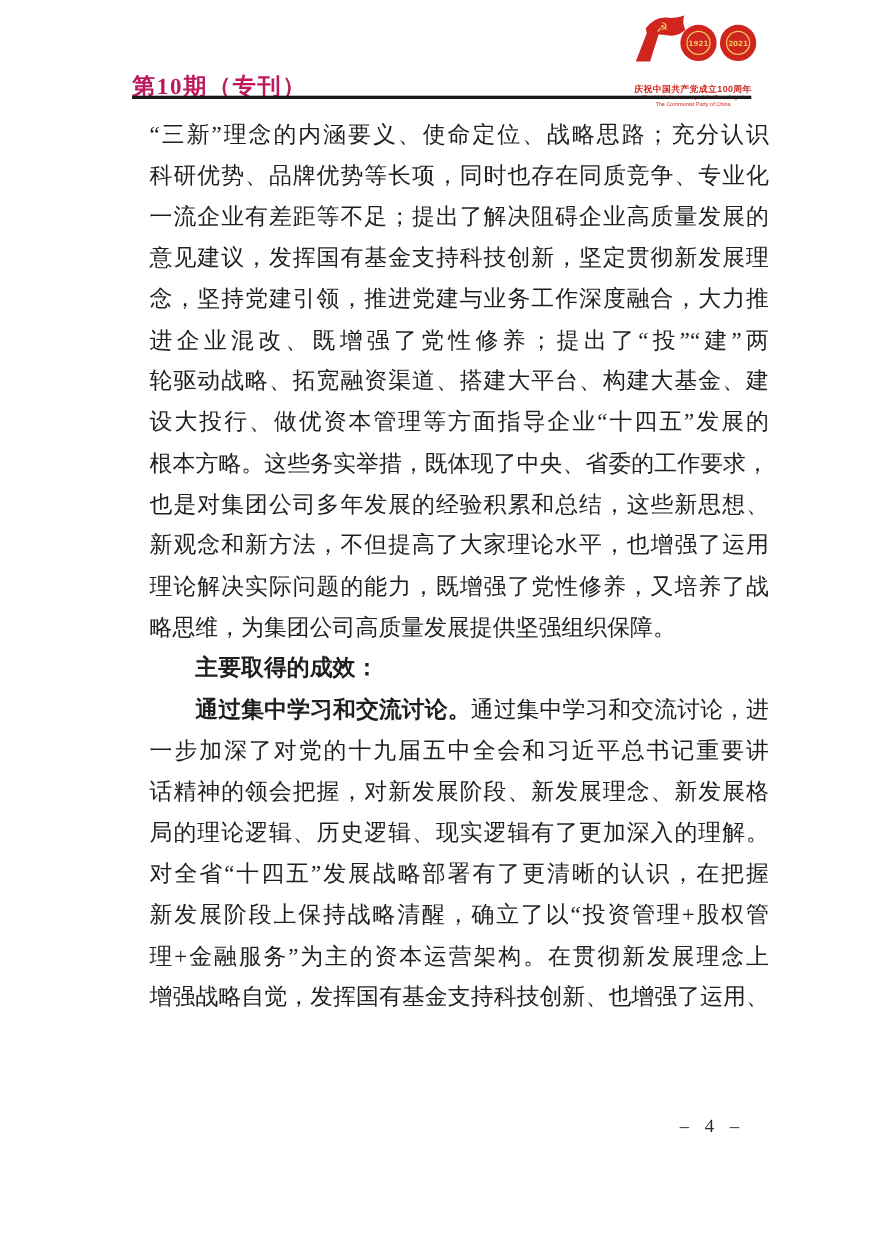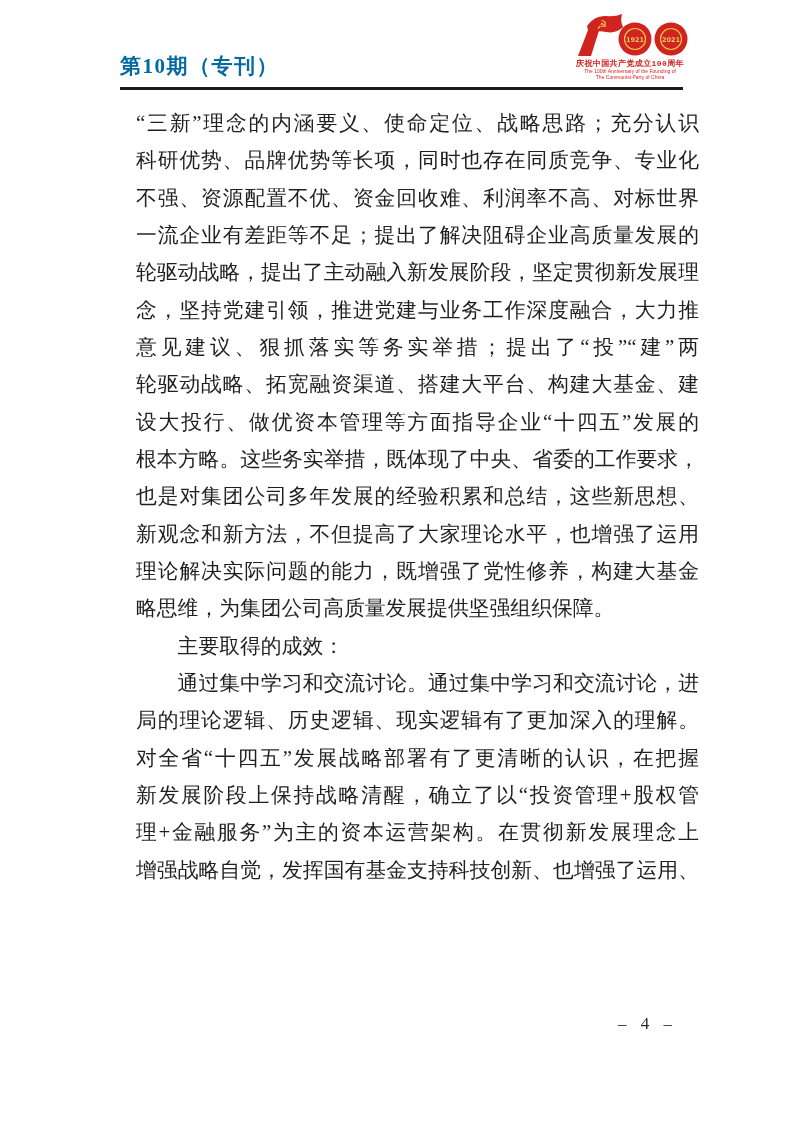--- a/index.html
+++ b/index.html
@@ -8,44 +8,44 @@
     width: 800px;
     height: 1131px;
     background: #ffffff;
     overflow: hidden;
     font-family: "Liberation Serif", "DejaVu Serif", serif;
   }
   
   .issue-label {
     position: absolute;
     left: 120px;
-    top: 52px;
+    top: 64px;
     font-size: 21px;
     font-weight: bold;
-    color: #0369a1;
+    color: #be185d;
     letter-spacing: 1.5px;
     white-space: nowrap;
   }
   .logo {
     position: absolute;
     left: 568px;
     top: 13px;
     width: 124px;
     text-align: center;
     line-height: 1;
   }
   .logo svg { display: block; margin: 0 auto; }
   .logo-cn {
-    margin-top: 1px;
+    margin-top: 19px;
     font-size: 8px;
     font-weight: bold;
     color: #d0241f;
     white-space: nowrap;
     letter-spacing: 0.4px;
-    font-family: Liberation Mono, monospace;
+    font-family: Liberation Sans, sans-serif;
   }
   .logo-en {
     margin-top: 1px;
     font-size: 5px;
     line-height: 1.15;
     color: #d0241f;
     white-space: nowrap;
     font-family: "Liberation Sans", "DejaVu Sans", sans-serif;
   }
   .header-rule {
@@ -68,21 +68,21 @@
   }
   .line {
     text-align: justify;
     text-align-last: justify;
     text-justify: inter-character;
     white-space: normal;
   }
   .line.no-just { text-align: right; text-align-last: left; }
   .line.indent { text-indent: 2em; }
   .seg-bold {
-    font-weight: normal;
+    font-weight: bold;
     font-family: "Liberation Sans", "DejaVu Sans", sans-serif;
   }
   
   .page-footer {
     position: absolute;
     top: 1014px;
     right: 123px;
     font-size: 17px;
     color: #2b2b2b;
     letter-spacing: 5px;
@@ -118,34 +118,35 @@
       <span>The 100th Anniversary of the Founding of</span><br>
       <span>The Communist Party of China</span>
     </div>
   </div>
 
   <div class="header-rule"></div>
 
   <main class="body-text" id="body-text">
       <div class="line"><span class="seg">“三新”理念的内涵要义、使命定位、战略思路；充分认识</span></div>
       <div class="line"><span class="seg">科研优势、品牌优势等长项，同时也存在同质竞争、专业化</span></div>
-      <div class="line"><span class="seg">不强、资源配置不优、资金回收难、利润率不高、对标世界</span></div>
       <div class="line"><span class="seg">一流企业有差距等不足；提出了解决阻碍企业高质量发展的</span></div>
-      <div class="line"><span class="seg">轮驱动战略，提出了主动融入新发展阶段，坚定贯彻新发展理</span></div>
+      <div class="line"><span class="seg">意见建议，发挥国有基金支持科技创新，坚定贯彻新发展理</span></div>
       <div class="line"><span class="seg">念，坚持党建引领，推进党建与业务工作深度融合，大力推</span></div>
-      <div class="line"><span class="seg">意见建议、狠抓落实等务实举措；提出了“投”“建”两</span></div>
+      <div class="line"><span class="seg">进企业混改、既增强了党性修养；提出了“投”“建”两</span></div>
       <div class="line"><span class="seg">轮驱动战略、拓宽融资渠道、搭建大平台、构建大基金、建</span></div>
       <div class="line"><span class="seg">设大投行、做优资本管理等方面指导企业“十四五”发展的</span></div>
       <div class="line"><span class="seg">根本方略。这些务实举措，既体现了中央、省委的工作要求，</span></div>
       <div class="line"><span class="seg">也是对集团公司多年发展的经验积累和总结，这些新思想、</span></div>
       <div class="line"><span class="seg">新观念和新方法，不但提高了大家理论水平，也增强了运用</span></div>
-      <div class="line"><span class="seg">理论解决实际问题的能力，既增强了党性修养，构建大基金</span></div>
+      <div class="line"><span class="seg">理论解决实际问题的能力，既增强了党性修养，又培养了战</span></div>
       <div class="line no-just"><span class="seg">略思维，为集团公司高质量发展提供坚强组织保障。</span></div>
       <div class="line indent no-just"><span class="seg-bold">主要取得的成效：</span></div>
       <div class="line indent"><span class="seg-bold">通过集中学习和交流讨论。</span><span class="seg">通过集中学习和交流讨论，进</span></div>
+      <div class="line"><span class="seg">一步加深了对党的十九届五中全会和习近平总书记重要讲</span></div>
+      <div class="line"><span class="seg">话精神的领会把握，对新发展阶段、新发展理念、新发展格</span></div>
       <div class="line"><span class="seg">局的理论逻辑、历史逻辑、现实逻辑有了更加深入的理解。</span></div>
       <div class="line"><span class="seg">对全省“十四五”发展战略部署有了更清晰的认识，在把握</span></div>
       <div class="line"><span class="seg">新发展阶段上保持战略清醒，确立了以“投资管理+股权管</span></div>
       <div class="line"><span class="seg">理+金融服务”为主的资本运营架构。在贯彻新发展理念上</span></div>
       <div class="line"><span class="seg">增强战略自觉，发挥国有基金支持科技创新、也增强了运用、</span></div>
     </main>
 
   <div class="page-footer">– 4 –</div>
 
 </div>

